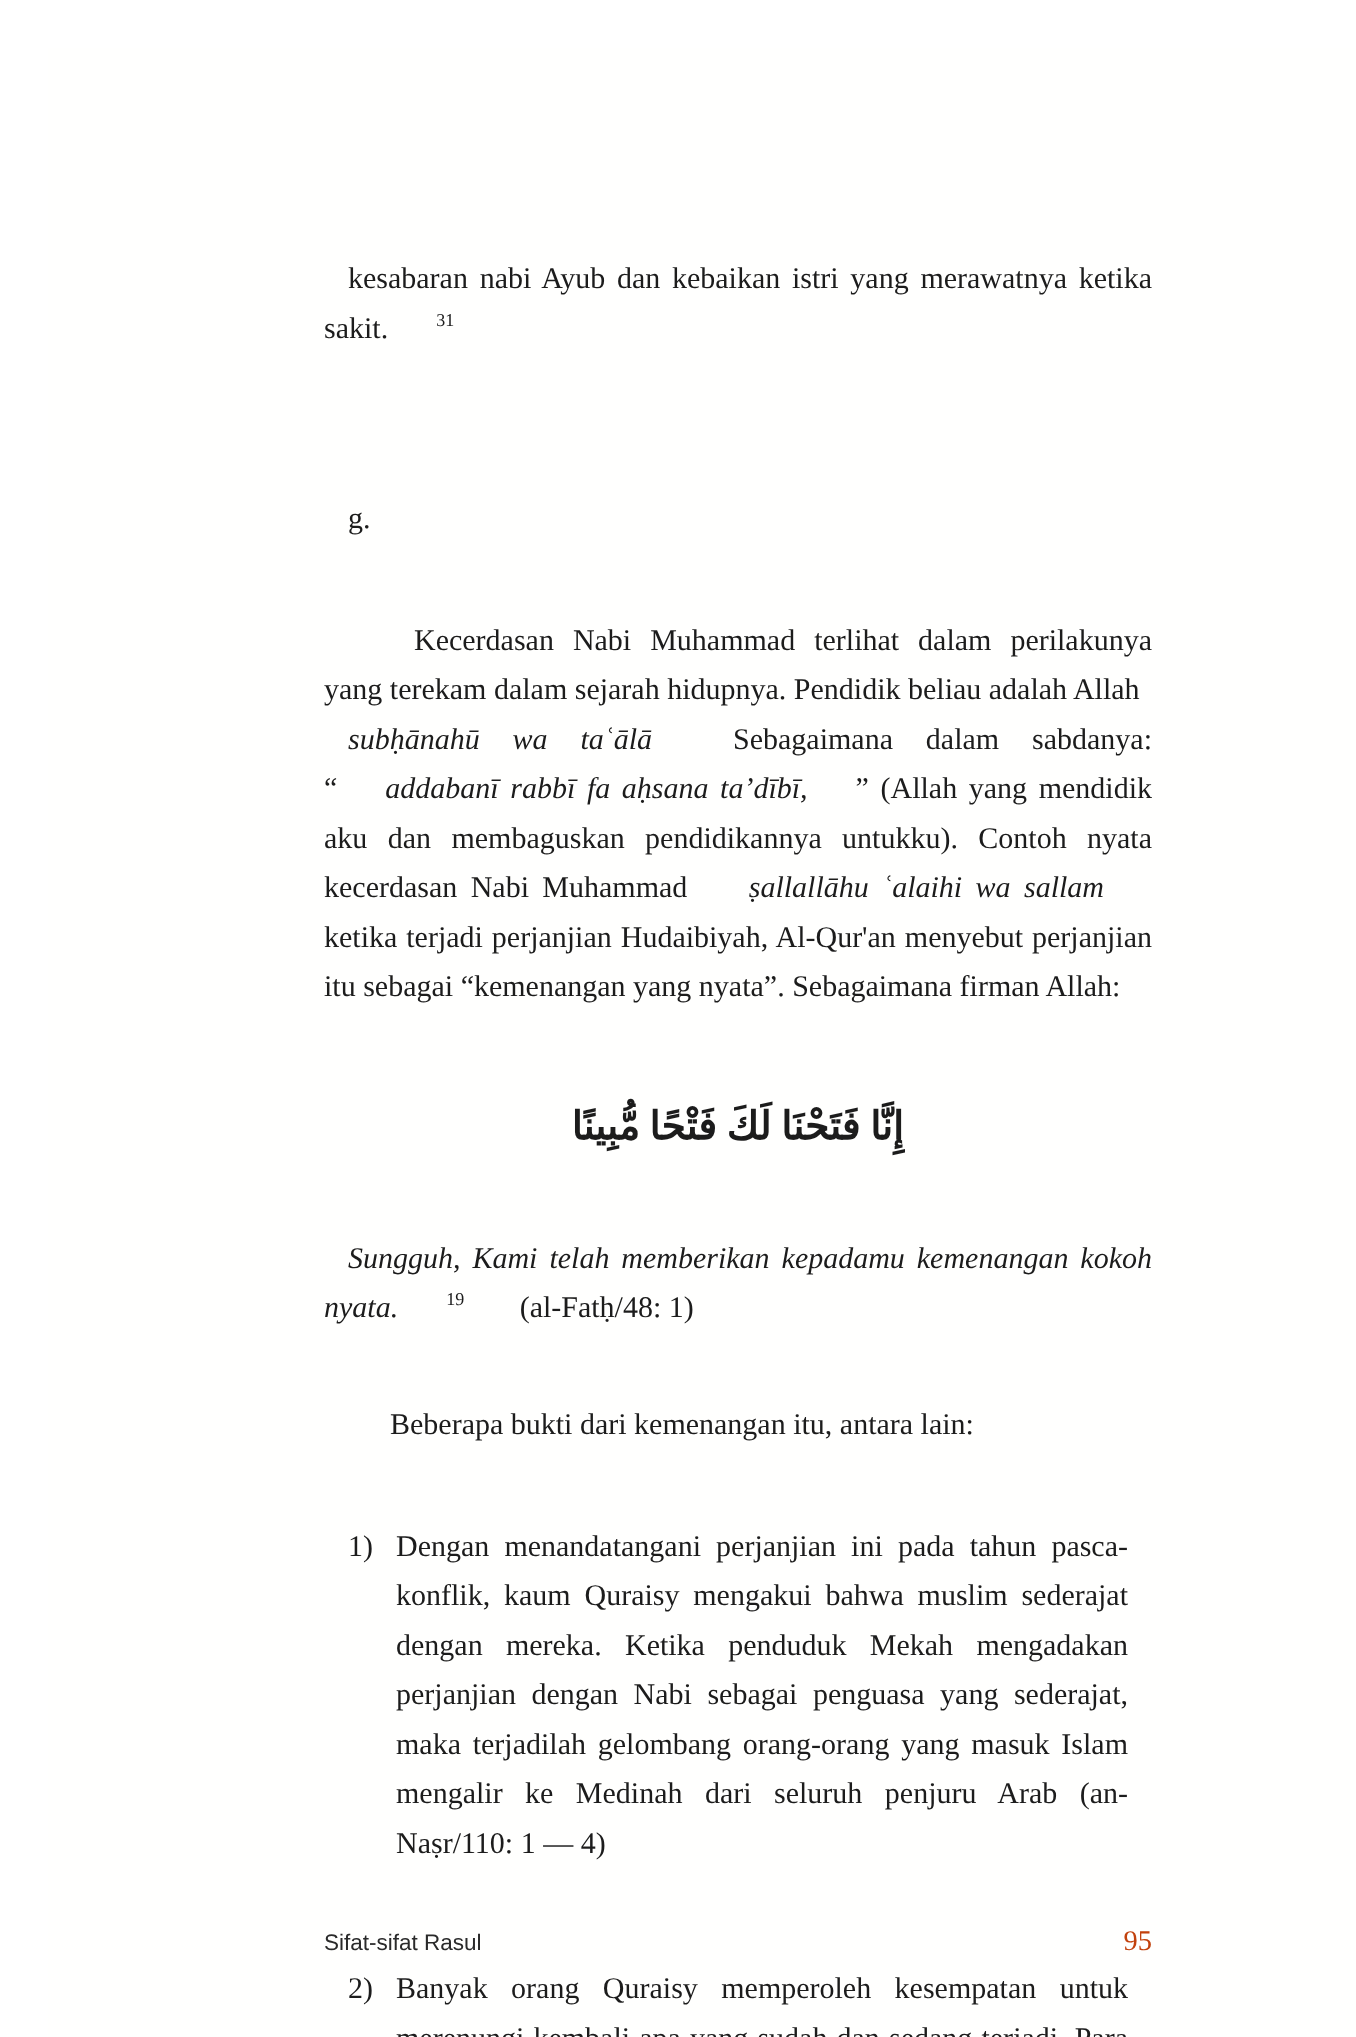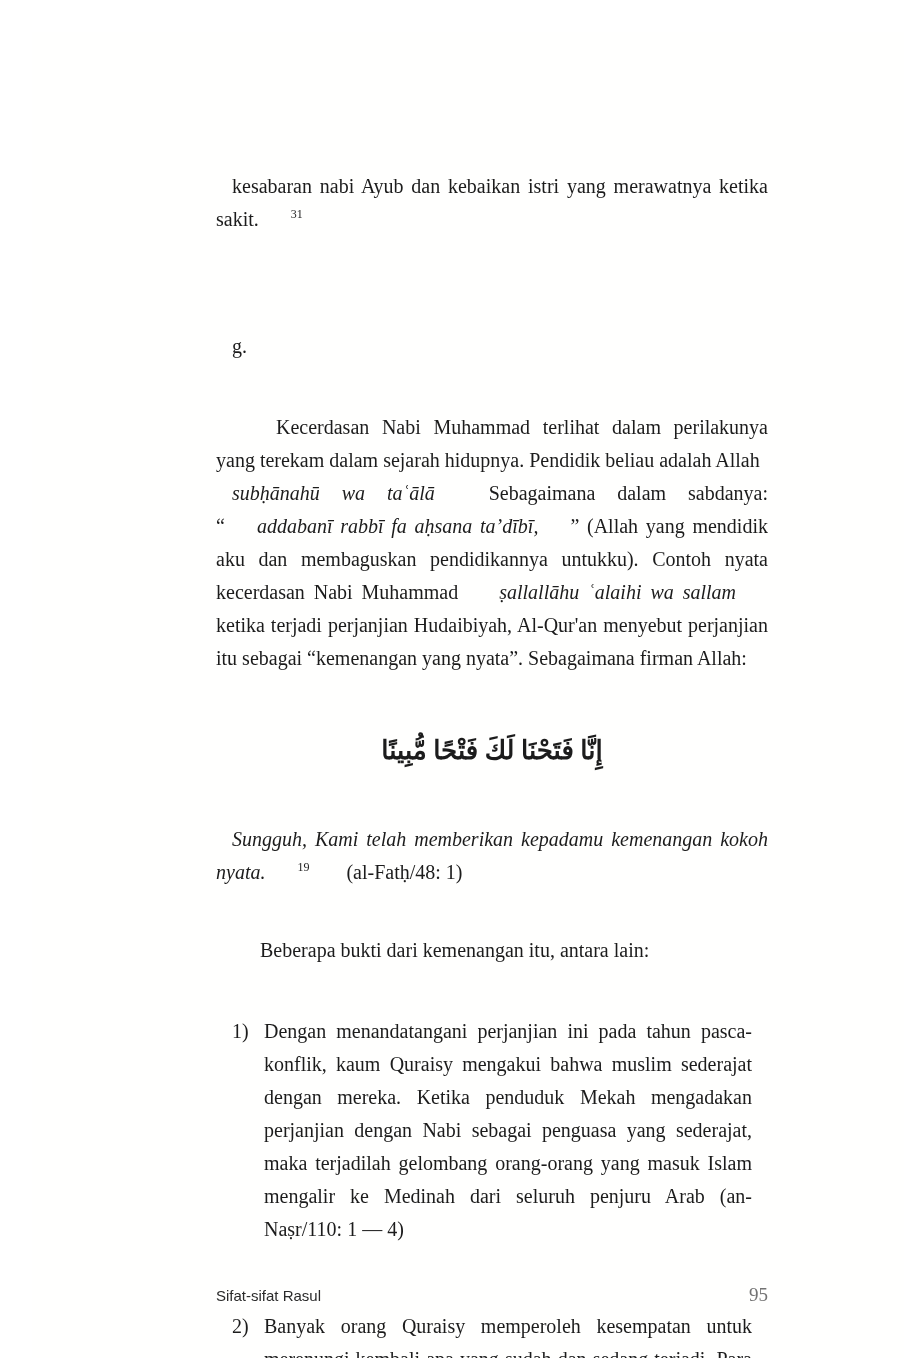--- a/index.html
+++ b/index.html
@@ -58,21 +58,21 @@
     left: 152px; right: 136px; top: 1220px;
     display: flex;
     justify-content: space-between;
     align-items: center;
   }
   .footer-title {
     font-family: "Liberation Sans", sans-serif;
     font-size: 15px;
     color: #2a2a2a;
   }
-  .page-number { font-size: 19px; color: #737373; }
+  .page-number { font-size: 19px; color: #c2410c; }
   .page-edge-line {
     position: absolute;
     left: 95px; right: 0; bottom: 0;
     height: 3px;
     background: #2e2e2e;
   }
 </style>
 </head>
 <body>
 

